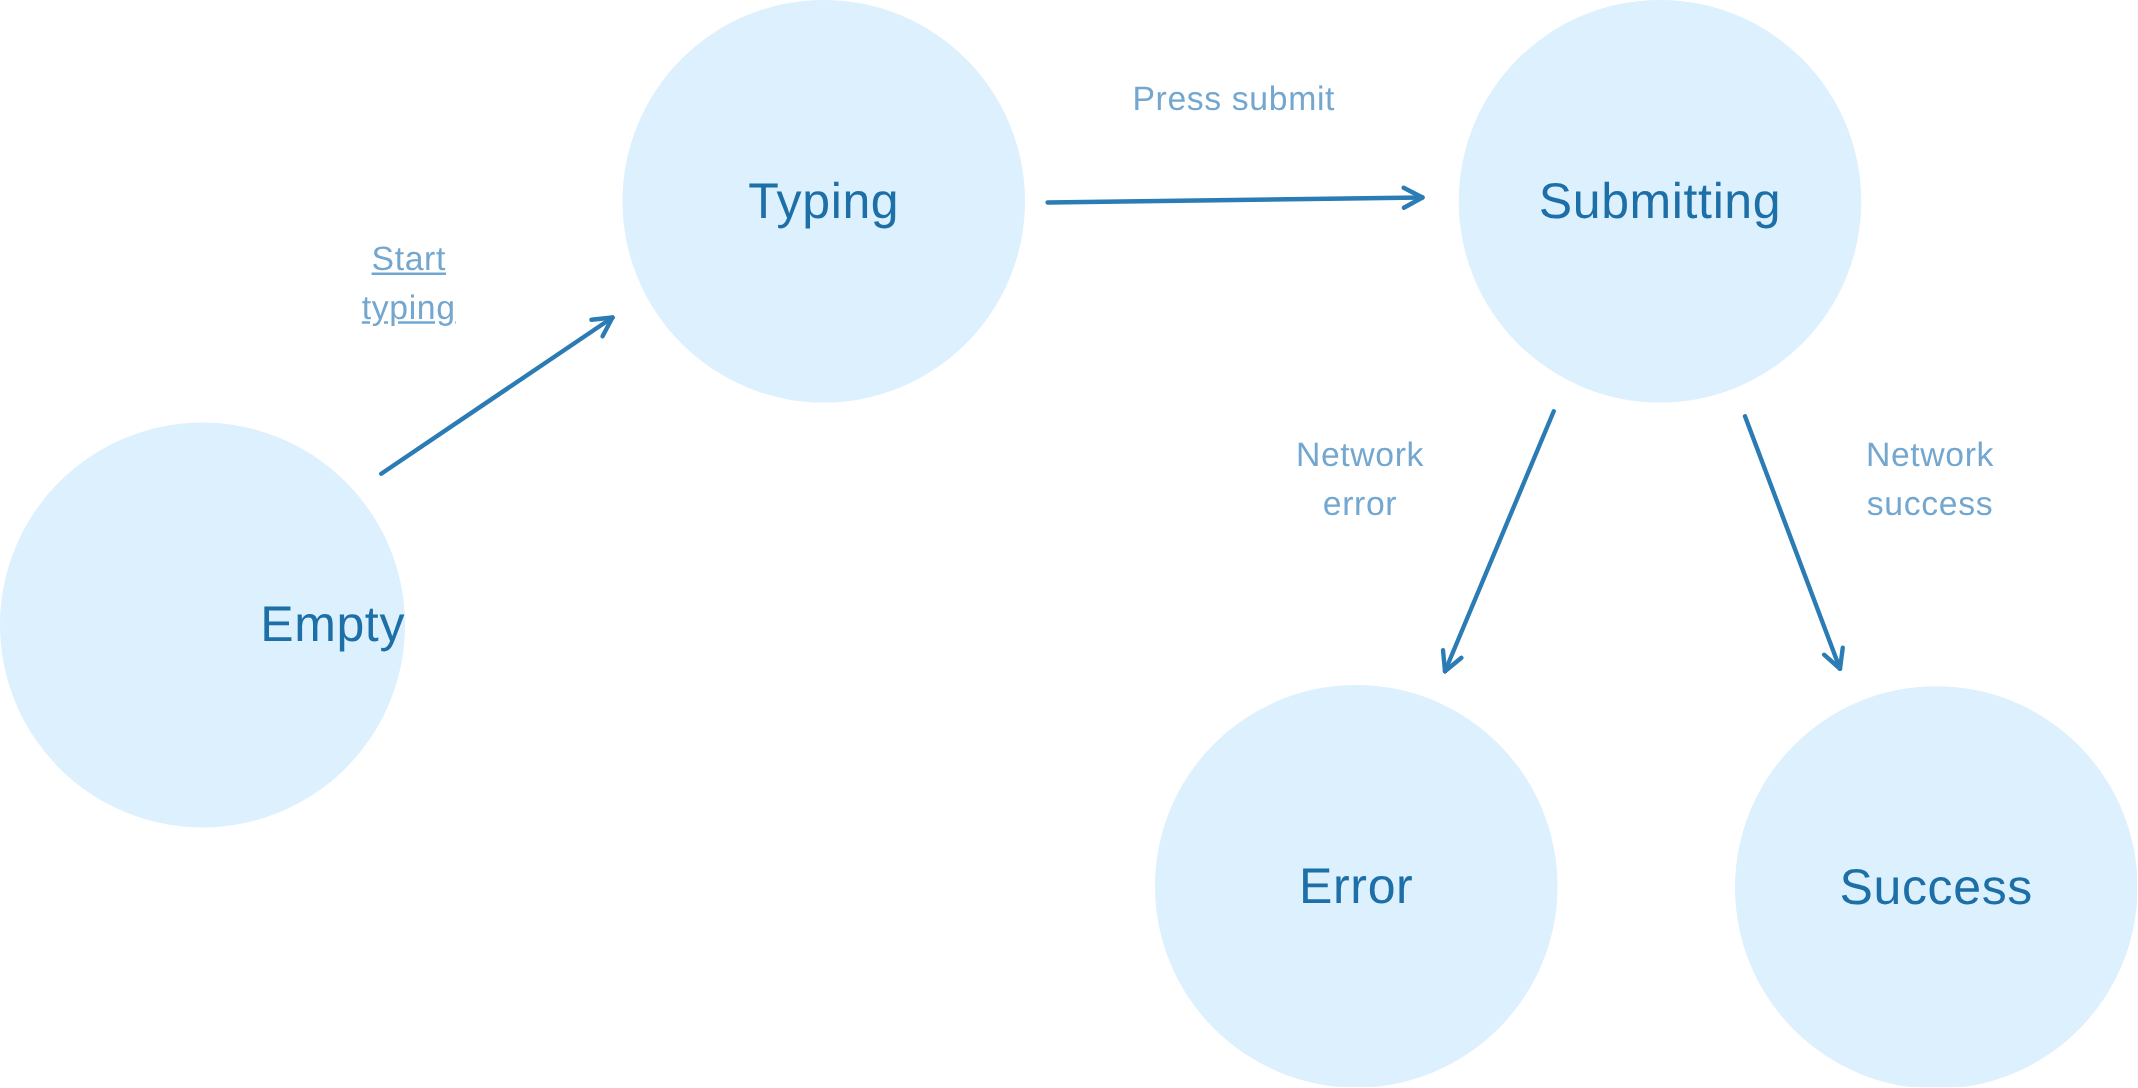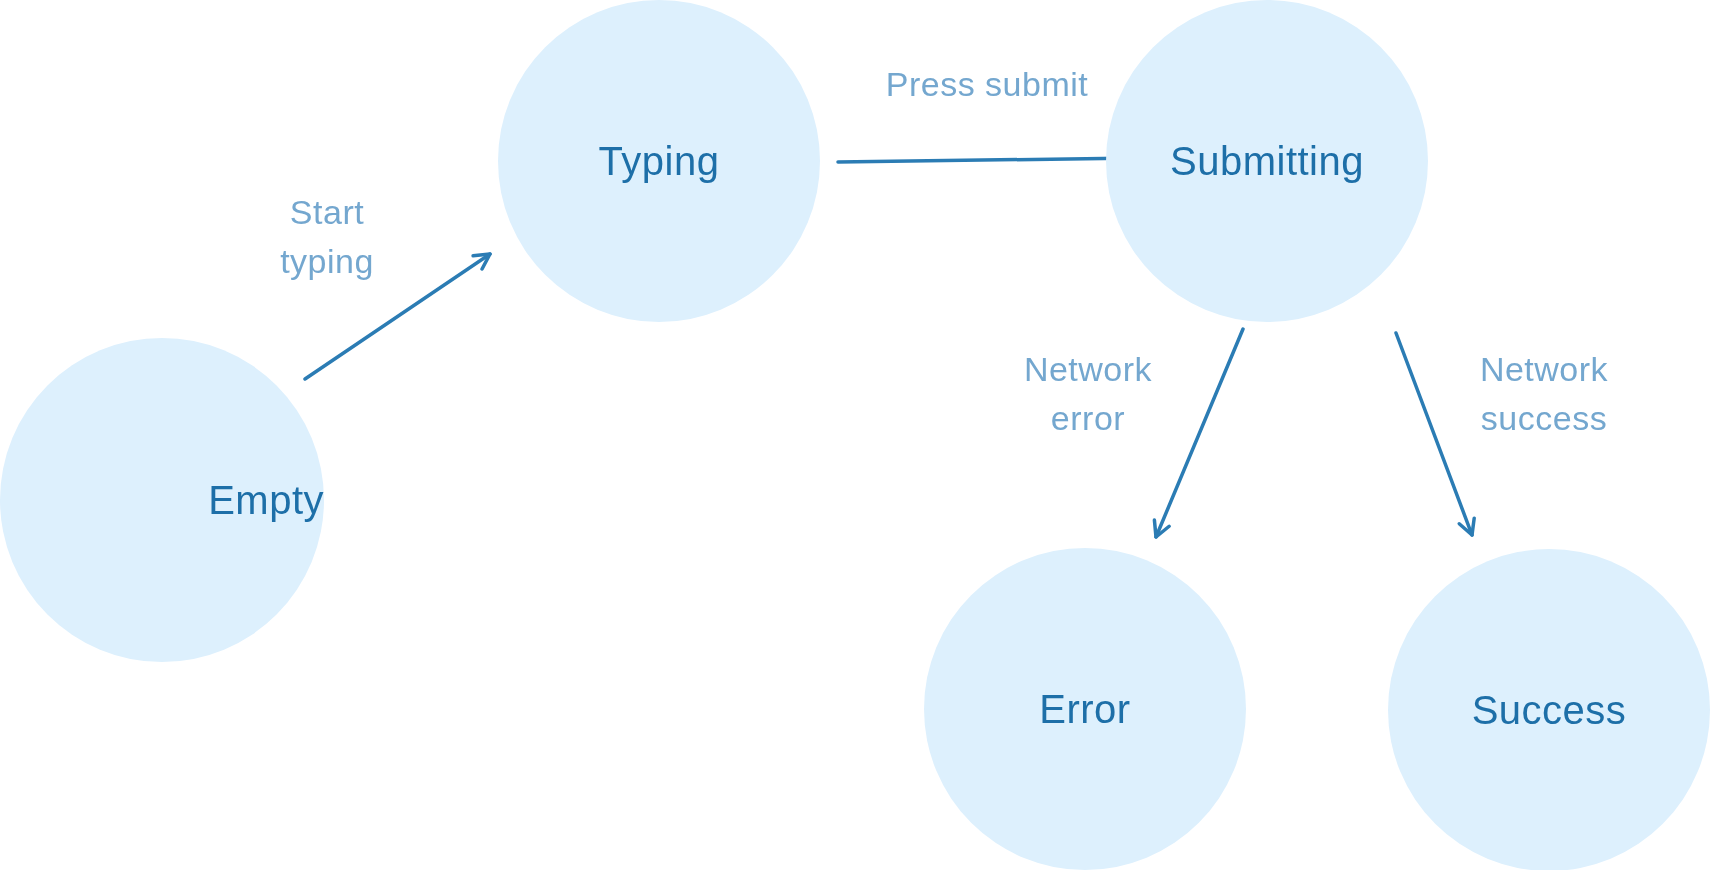--- a/index.html
+++ b/index.html
@@ -29,35 +29,35 @@
     color: #1d6fa8;
     display: flex;
     align-items: center;
     justify-content: center;
     font-size: 40px;
     font-weight: 500;
     letter-spacing: 0.5px;
   }
   .node-empty      { left: 0px;    top: 338px; width: 324px; height: 324px; justify-content: flex-end; }
   .node-typing     { left: 498px;  top: 0px;   width: 322px; height: 322px; }
-  .node-submitting { left: 1106px; top: 0px;   width: 322px; height: 322px; }
+  .node-submitting { left: 1167px; top: 0px;   width: 322px; height: 322px; }
   .node-error      { left: 924px;  top: 548px; width: 322px; height: 322px; }
   .node-success    { left: 1388px; top: 549px; width: 322px; height: 322px; }
 
   .edge-label {
     position: absolute;
     color: #74a7cf;
-    font-size: 34px;
+    font-size: 27px;
     font-weight: 500;
     text-align: center;
     line-height: 1.45;
     white-space: pre-line;
     letter-spacing: 0.5px;
   }
-  .label-start-typing    { left: 217px;  top: 188px; width: 220px; }
+  .label-start-typing    { left: 217px;  top: 188px; width: 220px; text-decoration: underline; }
   .label-press-submit    { left: 837px;  top: 60px;  width: 300px; }
   .label-network-error   { left: 968px;  top: 345px; width: 240px; }
   .label-network-success { left: 1424px; top: 345px; width: 240px; }
 </style>
 </head>
 <body>
 
 <div class="canvas">
 
   <svg class="arrow-layer" width="1710" height="870" viewBox="0 0 1710 870" xmlns="http://www.w3.org/2000/svg">

